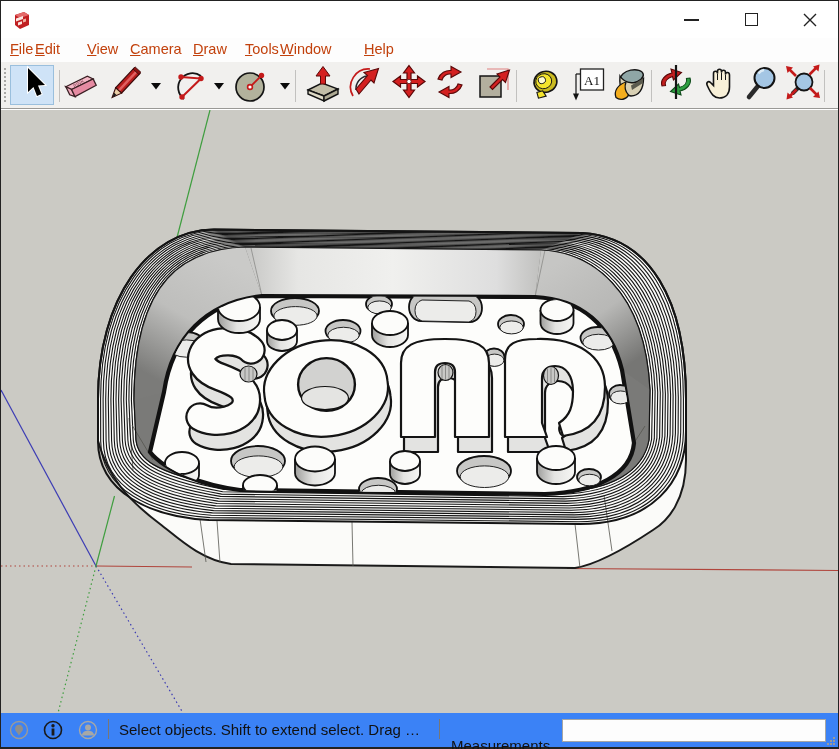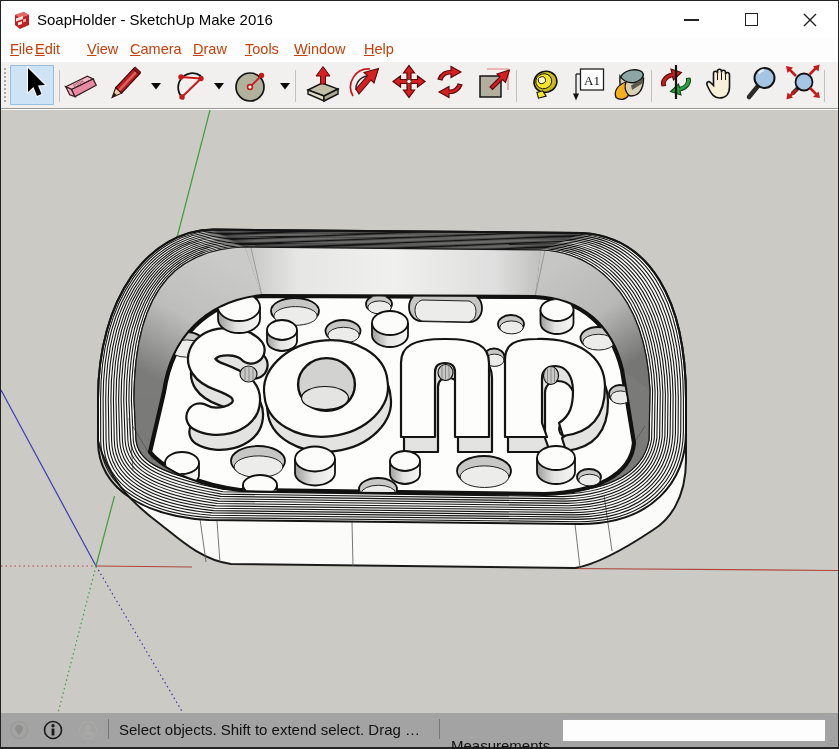--- a/index.html
+++ b/index.html
@@ -3,49 +3,48 @@
 *{margin:0;padding:0;box-sizing:border-box}
 body{width:839px;height:749px;font-family:"Liberation Sans",sans-serif;position:relative;background:#fff;overflow:hidden}
 .frame{position:absolute;inset:0;border:1px solid #222;border-bottom-width:2px}
 .title{position:absolute;left:1px;top:1px;right:1px;height:37px;background:#fff}
 .title .txt{position:absolute;left:36px;top:10px;font-size:15px;color:#000}
 .mm{position:absolute;top:38px;left:1px;right:1px;height:24px;background:#fdfdfd;font-size:14.5px;color:#c2410c}
 .mm span{position:absolute;top:3px}
 .mm u{text-decoration:underline}
 .tb{position:absolute;top:62px;left:1px;right:1px;height:47px;background:#f1f0ee;border-bottom:1px solid #9a9996}
 .vp{position:absolute;top:110px;left:1px;width:837px;height:603px;background:#cbcac4}
-.sb{position:absolute;left:1px;bottom:2px;right:1px;height:34px;background:#a3a3a3;font-size:15px;color:#111}
+.sb{position:absolute;left:1px;bottom:2px;right:1px;height:34px;background:#3b82f6;font-size:15px;color:#111}
 .min{position:absolute;left:683px;top:18px;width:15px;height:1.5px;background:#222}
 .max{position:absolute;left:744px;top:12px;width:13px;height:13px;border:1.5px solid #222}
 input{position:absolute;left:561px;top:6px;width:264px;height:23px;border:1px solid #a6a6a4;background:#fdfdfd}
 </style></head><body>
 <div class="frame"></div>
 <div class="title">
 <svg style="position:absolute;left:11px;top:9px" width="20" height="21" viewBox="0 0 20 21">
 <path d="M3,5 L12,2 L17,5 L17,15 L8,19 L3,15 Z" fill="#c01f22"></path>
 <path d="M3,5 L12,2 L17,5 L8,8 Z" fill="#e46a6a"></path>
 <path d="M4,8.5 L11,6 L11,9 L4,11.5 Z" fill="#fce8e2"></path>
 <path d="M6,12.5 L10,11.2 L10,14 L6,15.4 Z" fill="#fce8e2"></path>
 <path d="M11,9.5 L14,8.5 L14,11.5 L11,12.5 Z" fill="#f0b0a0"></path>
 </svg>
-<span class="txt">SoapHolder - SketchUp Make 2016</span>
 <div class="min"></div>
     <div class="max"></div>
 <svg style="position:absolute;left:802px;top:12px" width="14" height="14">
       <path d="M1,1 L13,13 M13,1 L1,13" stroke="#222" stroke-width="1.4"></path>
     </svg>
 </div>
 <div class="mm">
 <span style="left:9px"><u>F</u>ile</span>
     <span style="left:34px"><u>E</u>dit</span>
 <span style="left:86px"><u>V</u>iew</span>
     <span style="left:129px"><u>C</u>amera</span>
 <span style="left:192px"><u>D</u>raw</span>
     <span style="left:244px"><u>T</u>ools</span>
-<span style="left:293px"><u>W</u>indow</span>
+<span style="left:279px"><u>W</u>indow</span>
     <span style="left:363px"><u>H</u>elp</span>
 </div>
 <div class="tb">
 <div style="position:absolute;left:3px;top:6px;width:2px;height:2px;background:#a8a7a5"></div>
     <div style="position:absolute;left:3px;top:10px;width:2px;height:2px;background:#a8a7a5"></div>
     <div style="position:absolute;left:3px;top:14px;width:2px;height:2px;background:#a8a7a5"></div>
     <div style="position:absolute;left:3px;top:18px;width:2px;height:2px;background:#a8a7a5"></div>
     <div style="position:absolute;left:3px;top:22px;width:2px;height:2px;background:#a8a7a5"></div>
     <div style="position:absolute;left:3px;top:26px;width:2px;height:2px;background:#a8a7a5"></div>
     <div style="position:absolute;left:3px;top:30px;width:2px;height:2px;background:#a8a7a5"></div>

